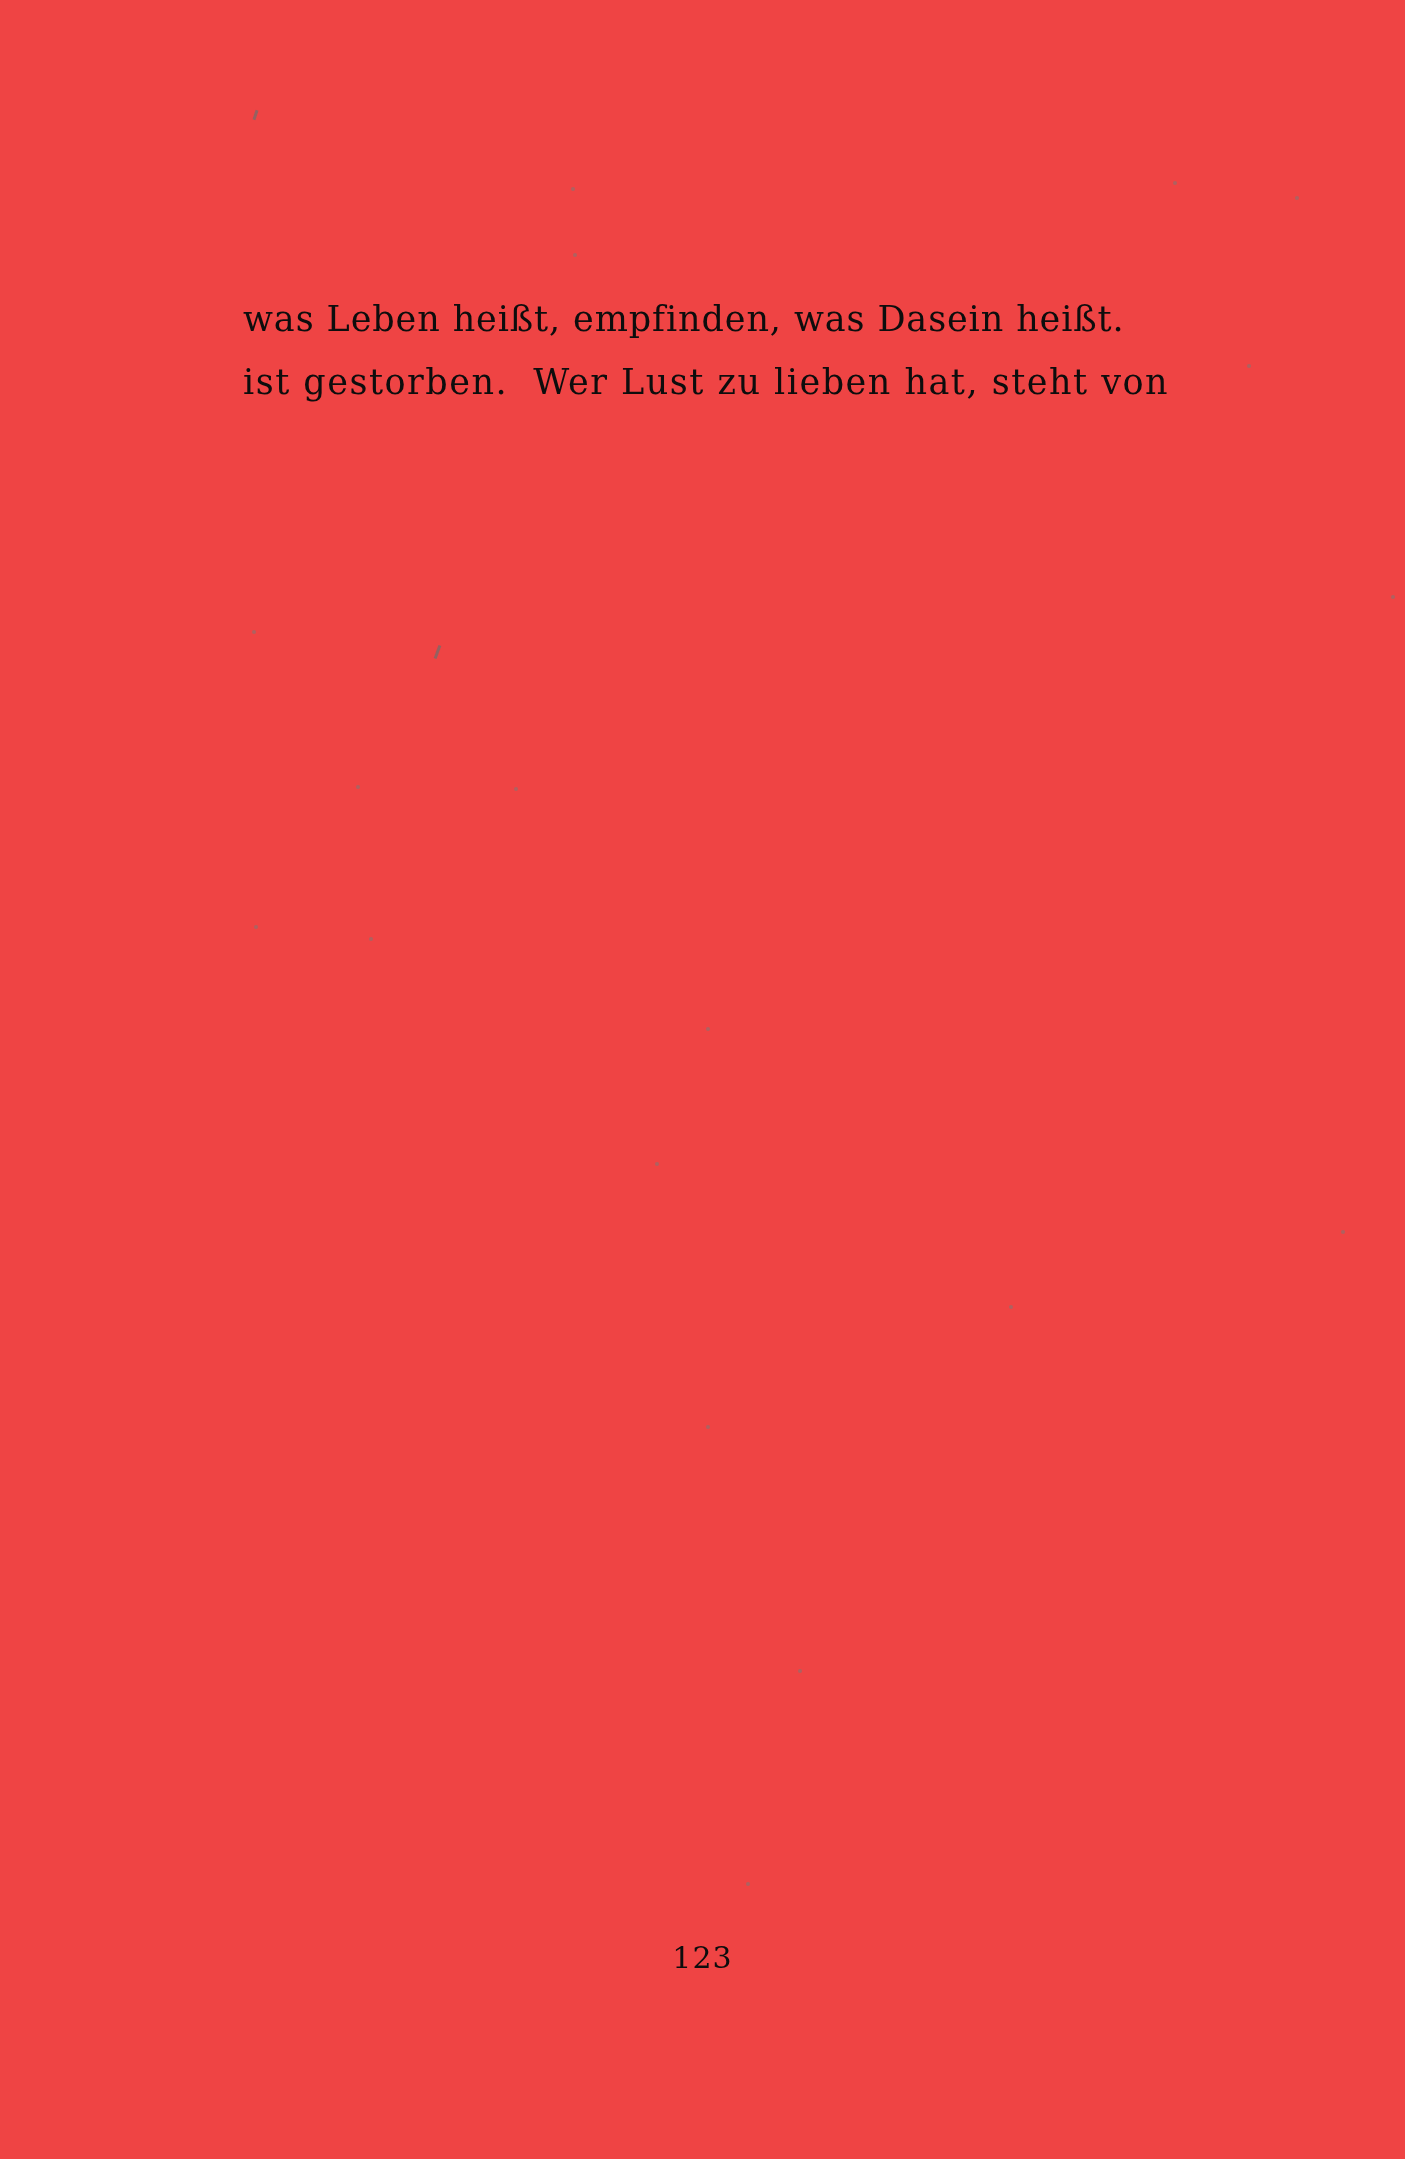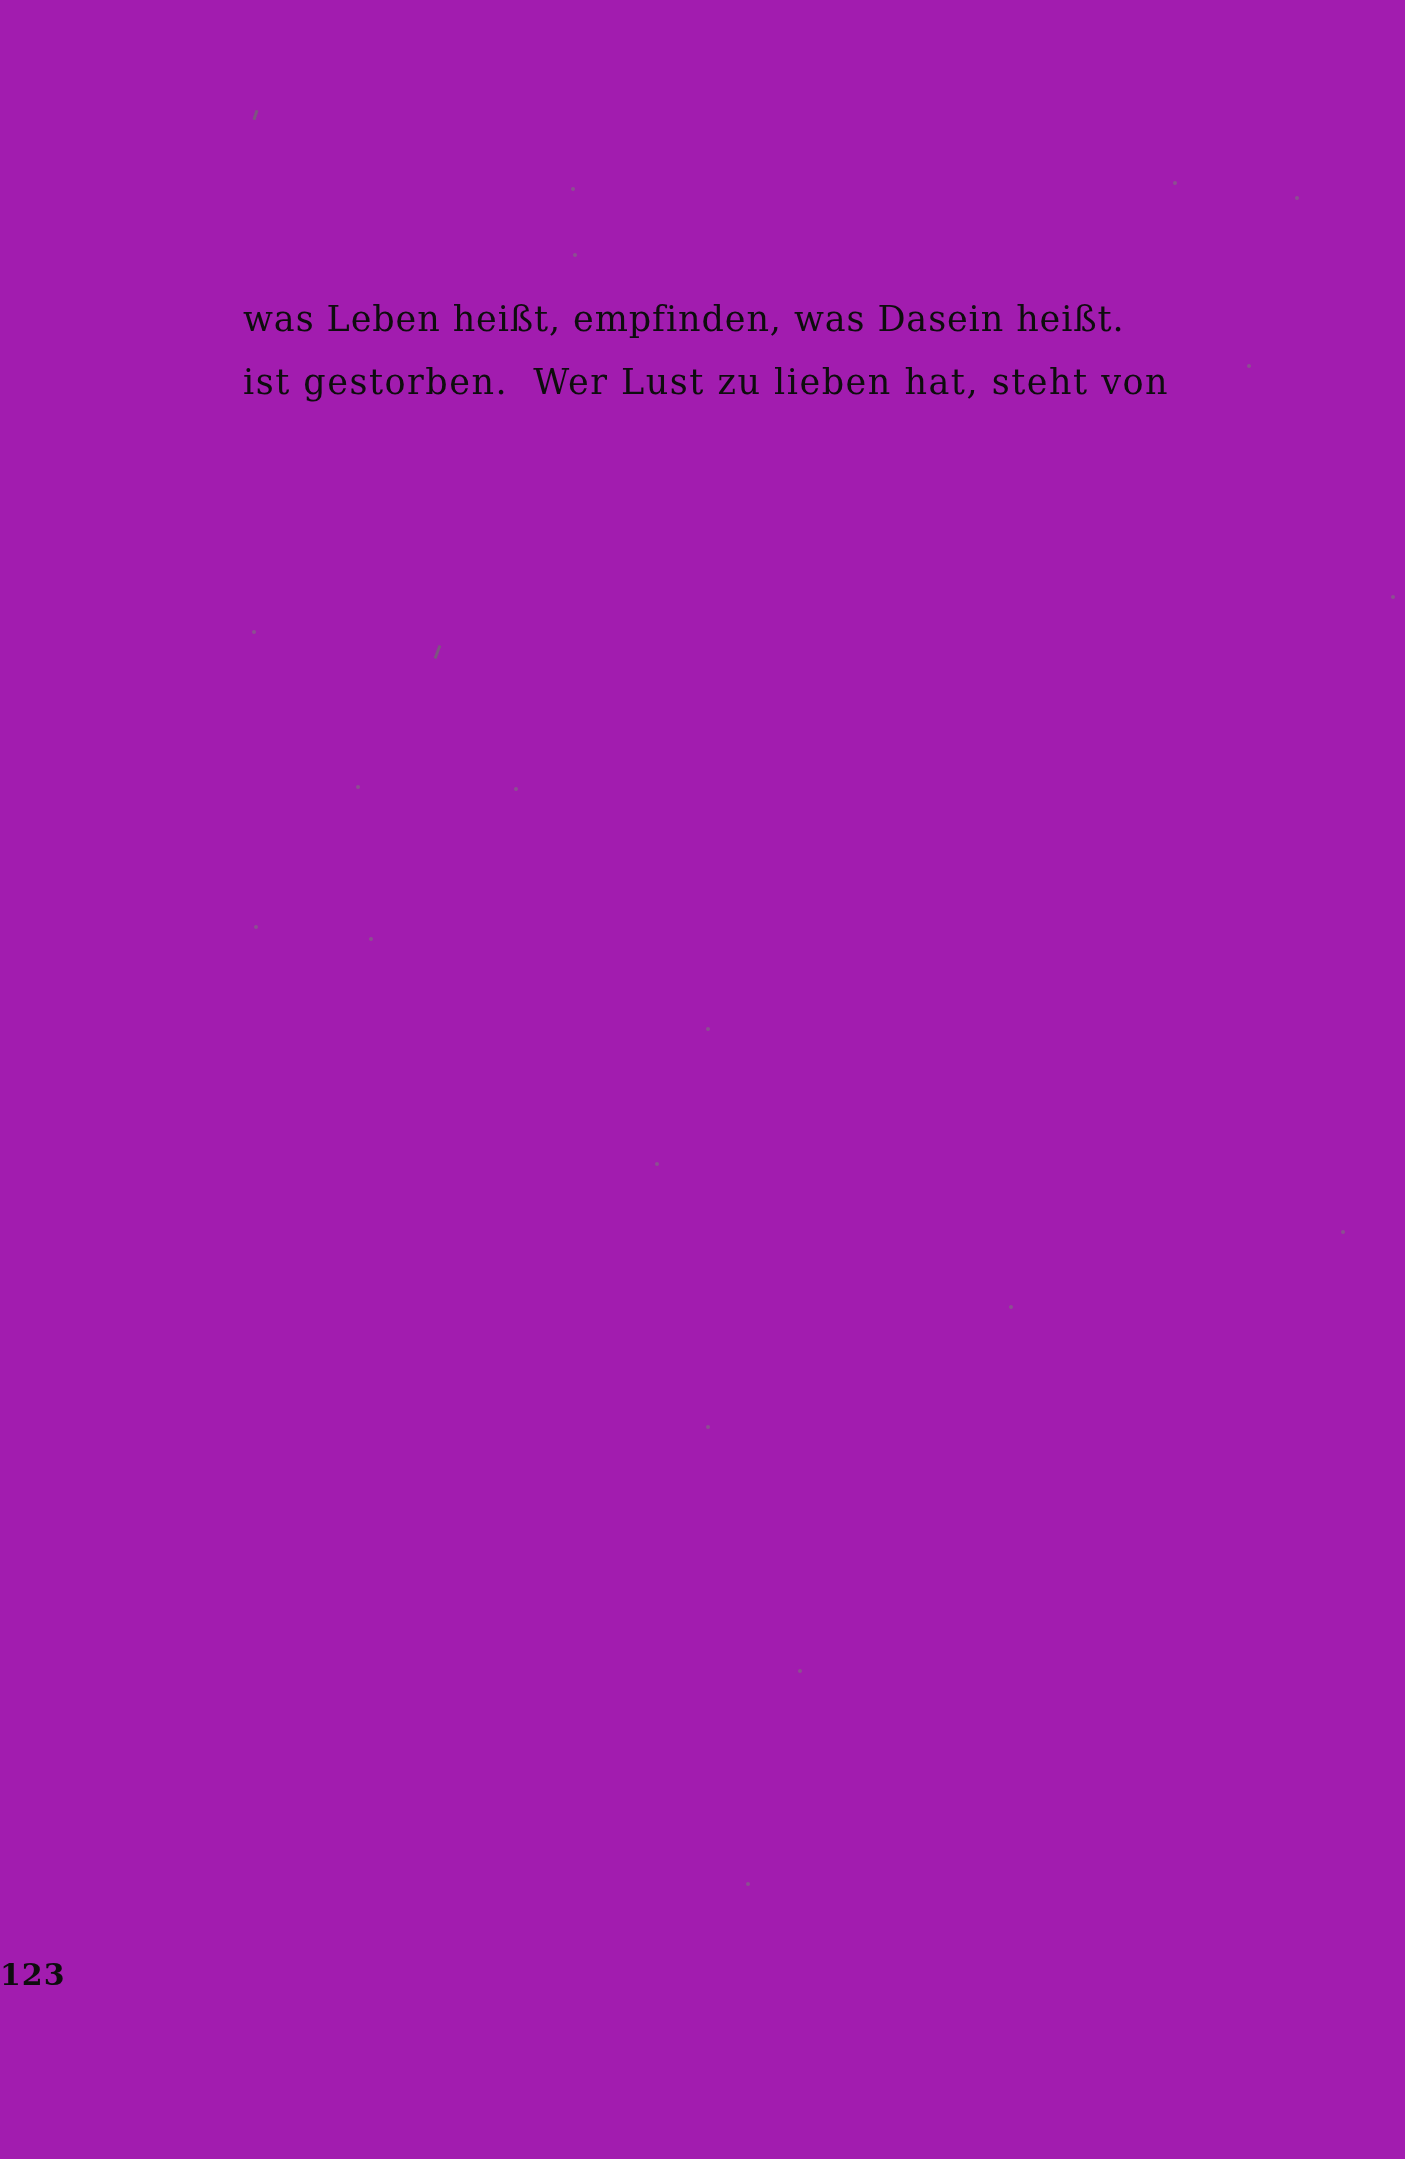--- a/index.html
+++ b/index.html
@@ -13,21 +13,21 @@
     position: relative;
     font-family: "DejaVu Serif", serif;
     color: #111111;
     overflow: hidden;
   }
 
   
   .page {
     position: absolute;
     inset: 0;
-    background: #a21caf;
+    background: #ef4444;
   }
 
   
   .textblock {
     position: absolute;
     left: 243px;
     top: 288px;
     width: 920px;
   }
 
@@ -45,27 +45,26 @@
   .line.l2 { letter-spacing: 1.9px; }
   .line.l3 { letter-spacing: 1.5px; }
   .line.l4 { letter-spacing: 1.1px; }
 
   
   .folio {
     position: absolute;
     left: 0;
     right: 0;
     top: 1940px;
-    text-align: left;
+    text-align: center;
     font-family: "DejaVu Serif", serif;
     font-size: 30px;
-    font-weight: 700;
+    font-weight: 400;
     color: #0d0d0d;
     letter-spacing: 1px;
-    margin-top: 17px;
   }
 
   
   .speck {
     position: absolute;
     background: #7a7a78;
     border-radius: 50%;
     opacity: 0.55;
   }
   .tick {

